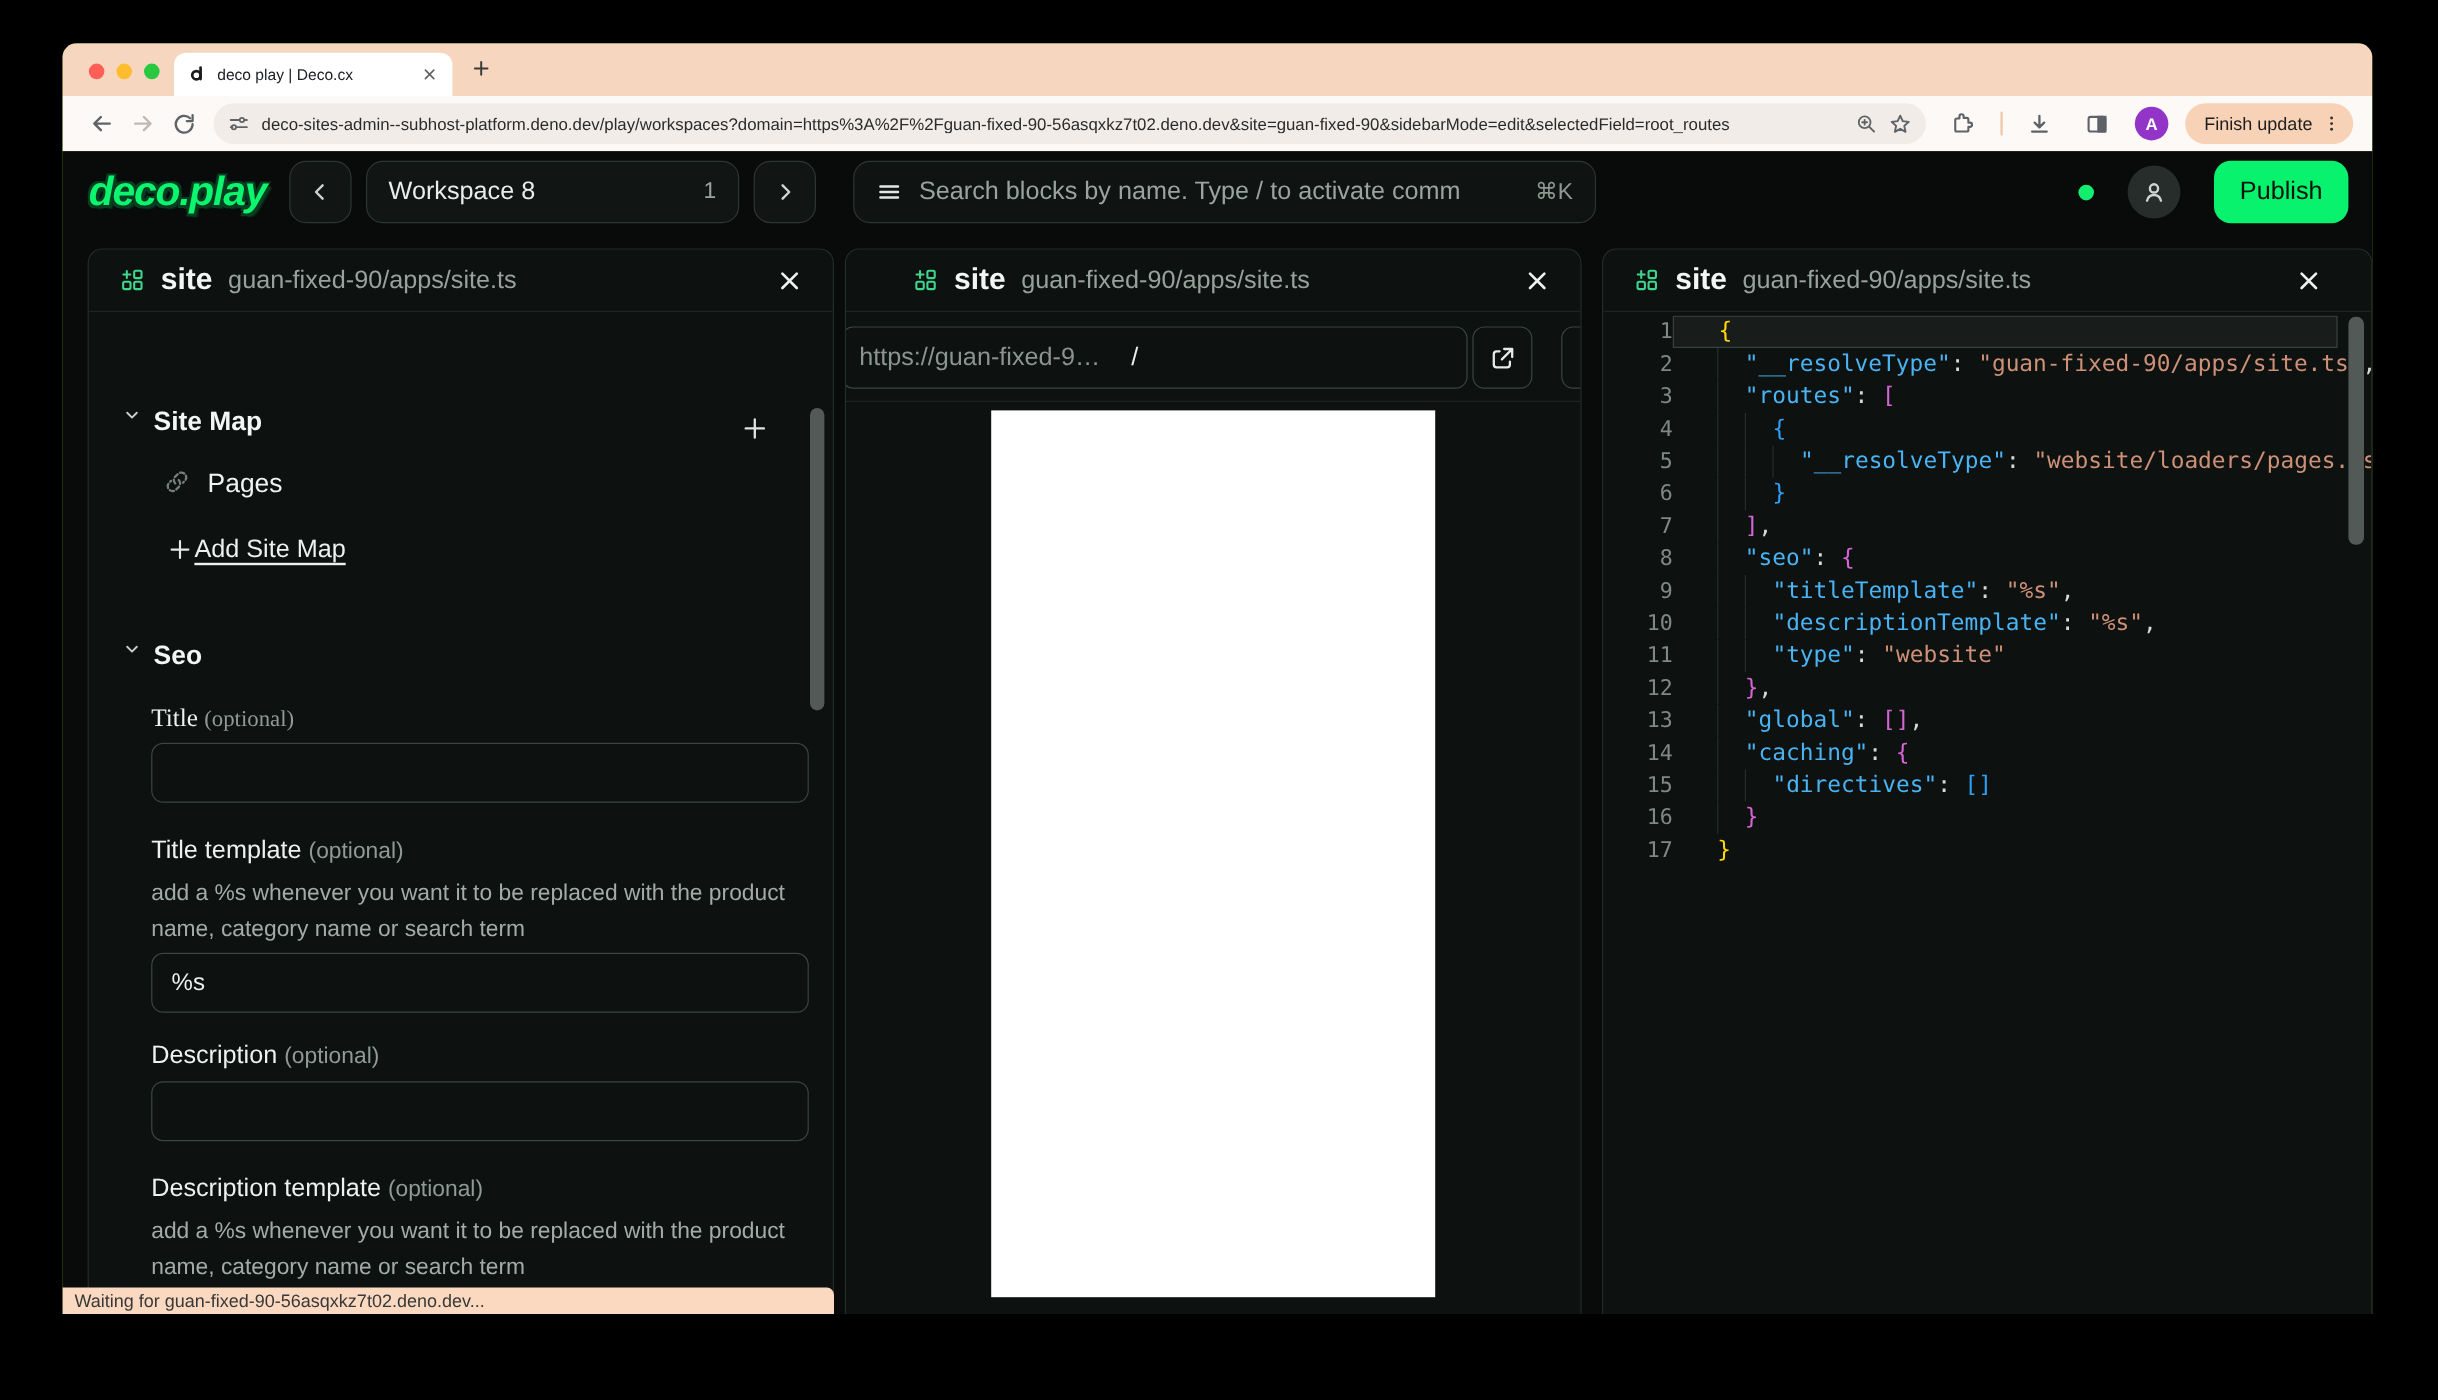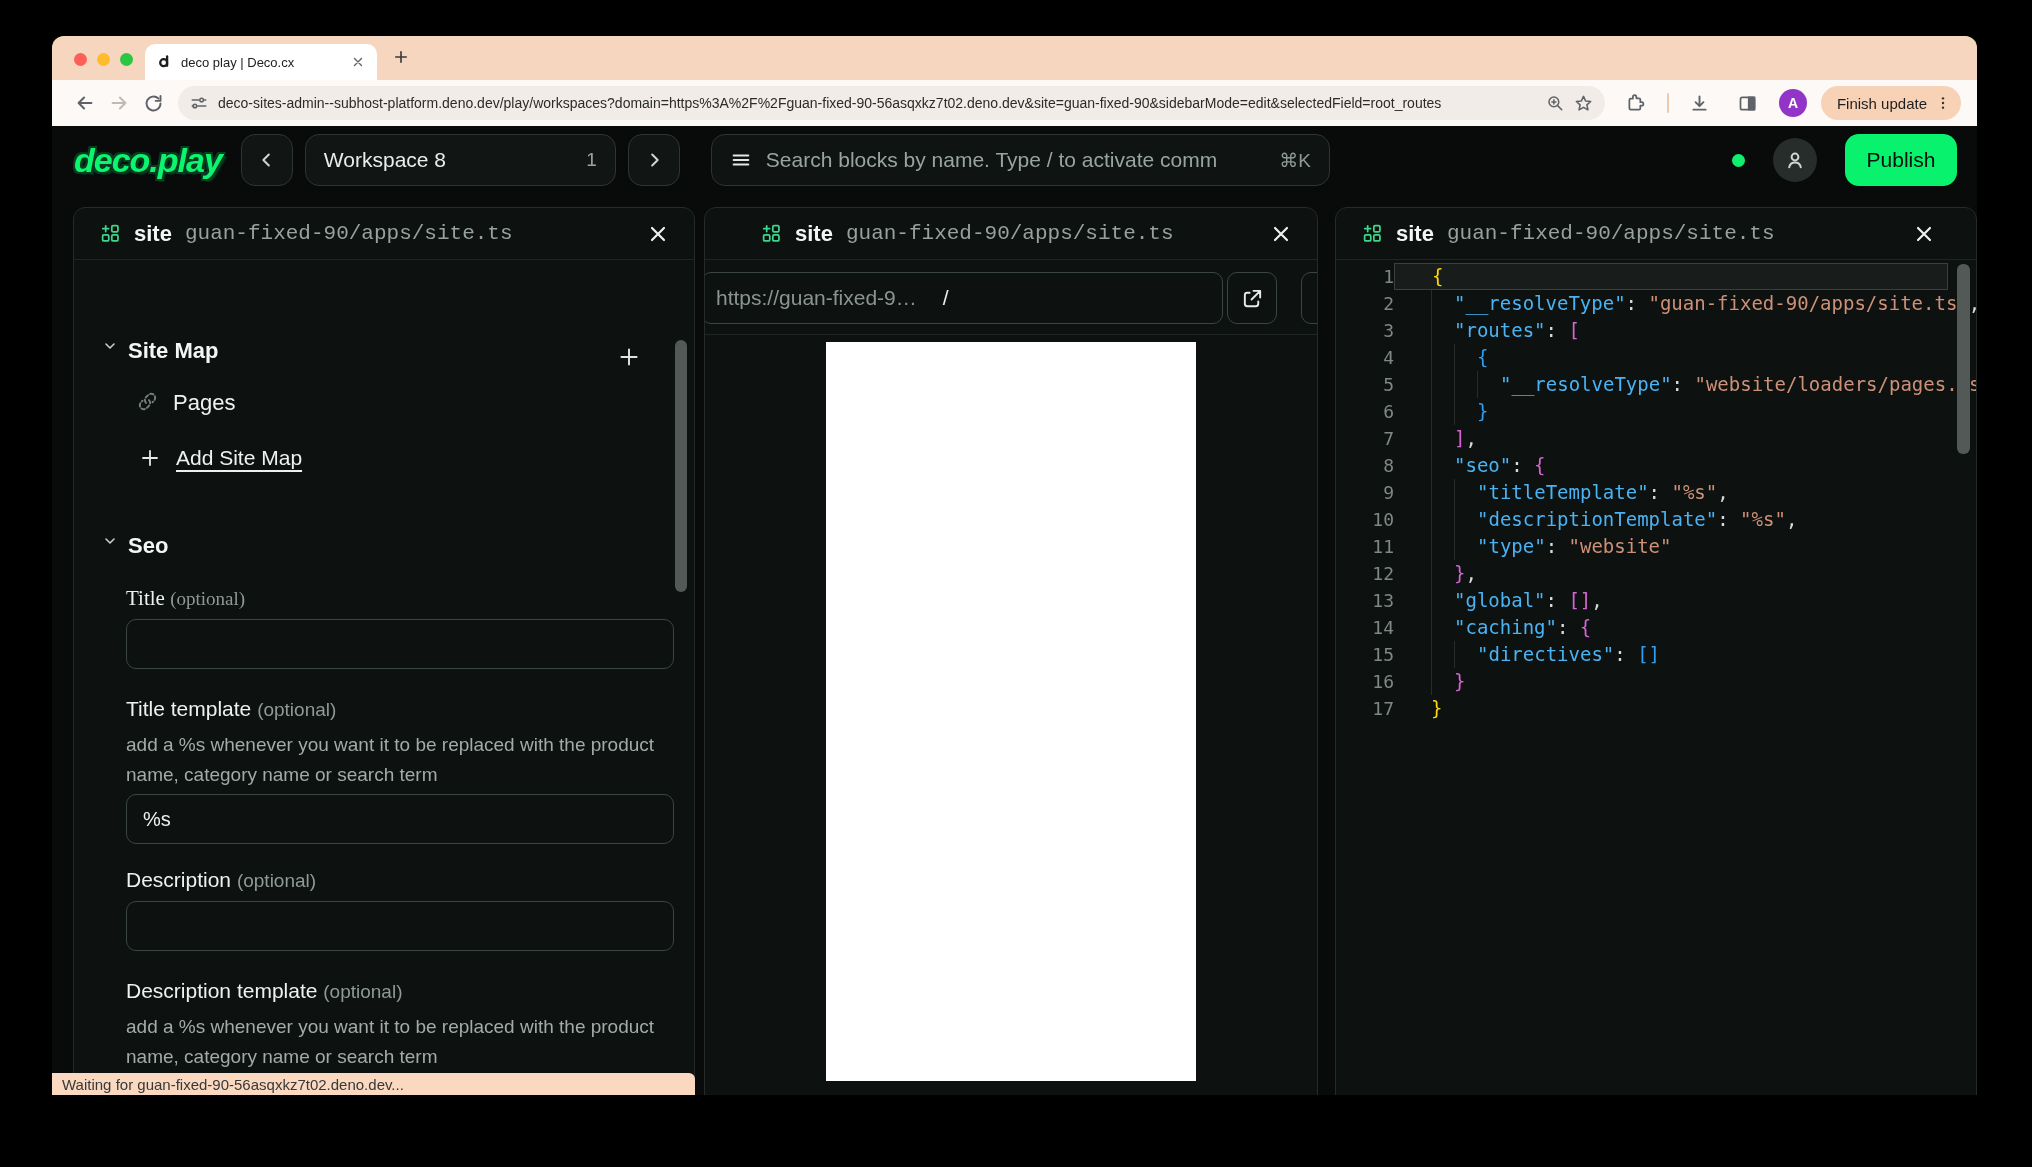--- a/index.html
+++ b/index.html
@@ -47,36 +47,36 @@
   .publish-btn { width:112px; height:52px; border-radius:14px; background:#09f26d; color:#04120a; font-size:21px; font-weight:500; display:flex; align-items:center; justify-content:center; margin-left:28px; }
 
   
   .panel { position:absolute; top:81px; height:930px; background:#0d1110; border:1px solid #242b28; border-radius:12px; overflow:hidden; }
   .panel.left  { left:21px;   width:622px; }
   .panel.mid   { left:652px;  width:614px; }
   .panel.right { left:1283px; width:642px; }
   .phead { position:relative; height:52px; border-bottom:1px solid #1f2523; display:flex; align-items:center; padding:0 26px; gap:13px; }
   .panel.mid .phead { padding-left:56px; }
   .blocks-ic { color:#3ed68c; display:flex; flex:0 0 auto; }
-  .ptype { font-size:22px; font-weight:700; color:#f3f6f4; }
-  .ppath { font-size:21px; color:#98a29d; white-space:nowrap; overflow:hidden;font-family:Liberation Mono, monospace; }
+  .ptype { font-size:25px; font-weight:700; color:#f3f6f4; }
+  .ppath { font-size:21px; color:#98a29d; white-space:nowrap; overflow:hidden; }
   .pclose { position:absolute; right:24px; top:14px; color:#eef1ef; display:flex; }
   .panel.right .pclose { right:40px; }
 
   
   .lp-body { position:relative; height:878px; }
   .row-abs { position:absolute; display:flex; align-items:flex-start; }
   .sec-row { left:28px; height:40px; gap:10px; }
   .sec-title { font-size:22px; font-weight:700; color:#f3f6f4; }
   .chev { color:#c8cfcb; display:flex; }
   .plus-btn { position:absolute; right:52px; top:84px; color:#dfe4e1; display:flex; }
   .item-row { left:62px; height:40px; gap:14px; }
   .item-label { font-size:22px; color:#f0f3f1; }
   .link-ic { color:#75807a; display:flex; }
-  .add-row { left:64px; height:40px; gap:14px; }
+  .add-row { left:64px; height:40px; gap:0; }
   .add-label { font-size:21px; color:#eef1ef; text-decoration:underline; text-underline-offset:5px; }
   .add-plus { color:#e5e9e7; display:flex; }
   .fld-label { position:absolute; left:52px; white-space:nowrap; font-size:21px; color:#eef1ef; font-weight:500; }
   .fld-label .opt { font-size:19px; color:#8f9a94; font-weight:400; }
   .fld-help { position:absolute; left:52px; width:535px; font-size:19px; line-height:30px; color:#a2aba6; }
   .fld-input { position:absolute; left:52px; width:548px; height:50px; background:transparent; border:1px solid #3b4541; border-radius:10px; color:#edf0ee; font-size:20px; padding:0 16px; font-family:"Liberation Sans", sans-serif; outline:none; }
   .scrollbar { position:absolute; width:12px; border-radius:6px; background:#535956; }
   .lp-scroll { right:7px; top:132px; height:252px; }
   .rp-scroll { right:6px; top:56px; height:190px; width:13px; }
 

